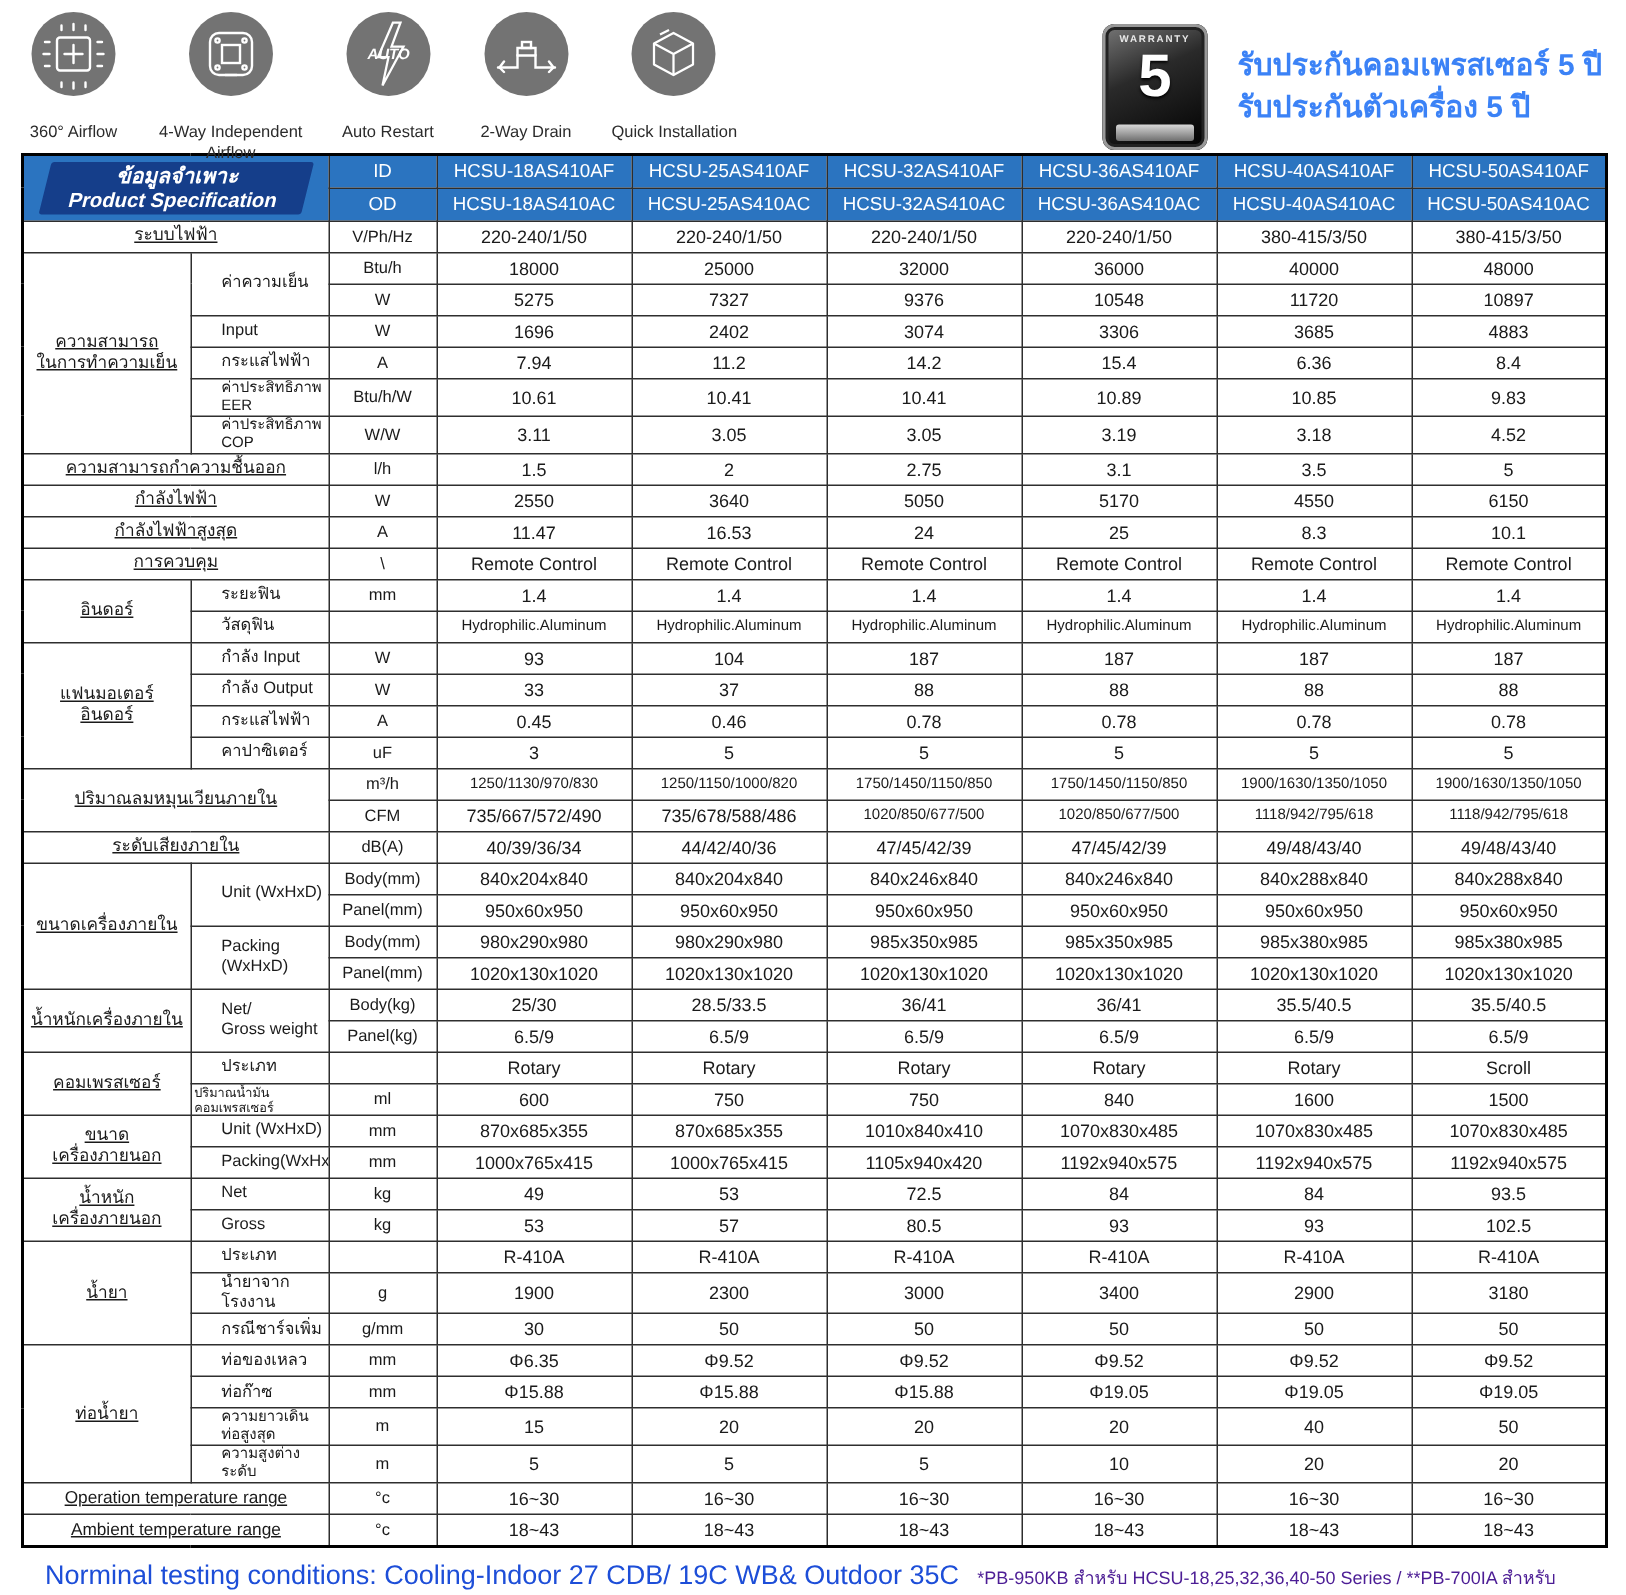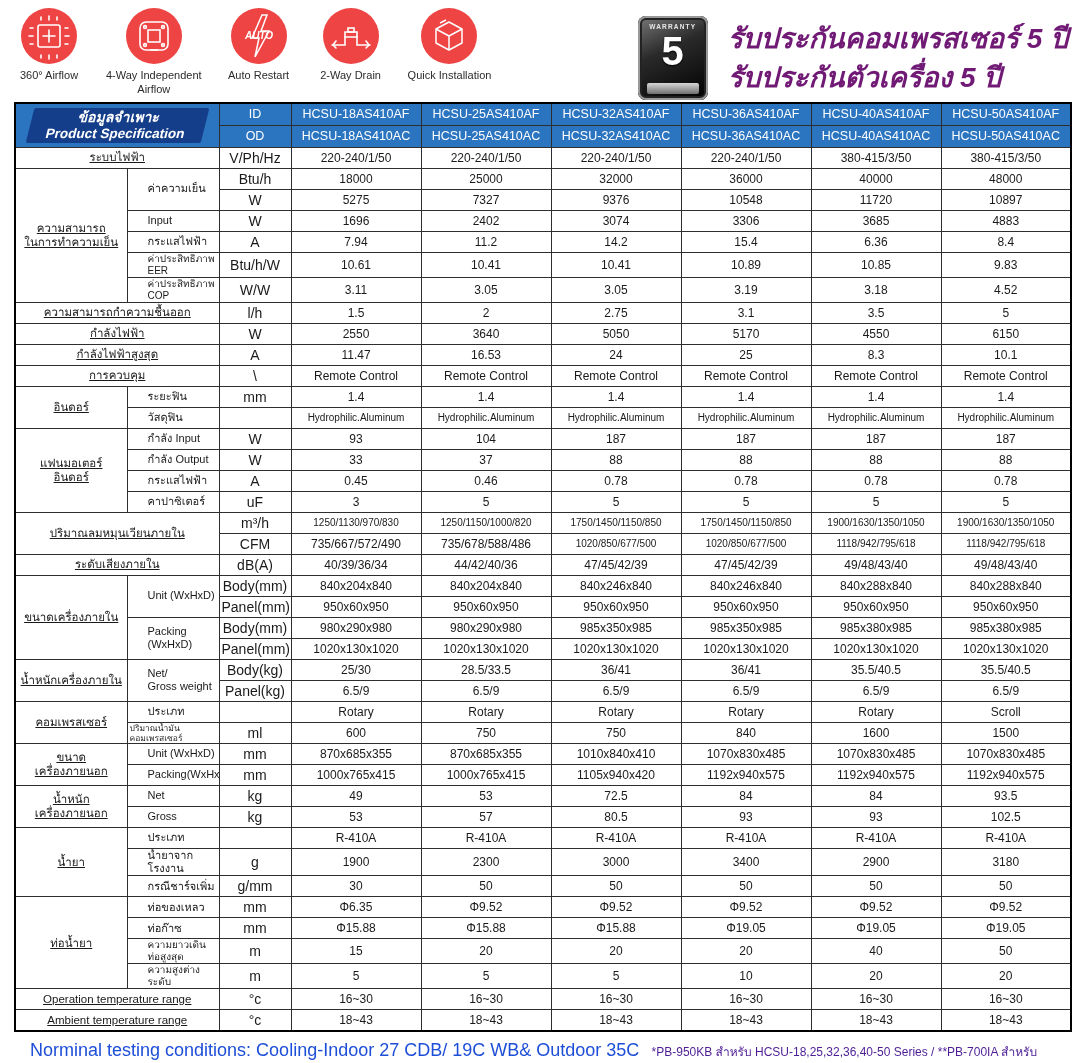--- a/index.html
+++ b/index.html
@@ -5,44 +5,44 @@
   html,body{margin:0;padding:0;}
   body{
     width:1084px;height:1063px;background:#ffffff;
     font-family:"Liberation Sans","DejaVu Sans",sans-serif;color:#1a1a1a;
     overflow:hidden;
   }
   
   .top-bar{display:flex;justify-content:space-between;align-items:flex-start;padding:8px 16px 0 14px;height:102px;box-sizing:border-box;}
   .features{display:flex;gap:22px;align-items:flex-start;}
   .feature{display:flex;flex-direction:column;align-items:center;min-width:70px;}
-  .circle{width:56px;height:56px;border-radius:50%;background:#ef4444;display:flex;align-items:center;justify-content:center;flex:none;}
+  .circle{width:56px;height:56px;border-radius:50%;background:#737373;display:flex;align-items:center;justify-content:center;flex:none;}
   .circle svg{display:block;}
-  .flabel{font-size:11px;margin-top:5px;text-align:center;white-space:pre-line;color:#2b2b2b;line-height:1.25;}
+  .flabel{font-size:11px;margin-top:18px;text-align:center;white-space:pre-line;color:#2b2b2b;line-height:1.25;}
   .warranty{display:flex;align-items:center;gap:20px;margin-top:8px;}
   .badge{width:70px;height:84px;border-radius:8px;background:linear-gradient(155deg,#7a7a7a 0%,#2a2a2a 40%,#000 100%);
     box-shadow:inset 0 0 0 2px #999, inset 0 0 0 4px #222;position:relative;color:#fff;text-align:center;flex:none;}
   .badge-top{font-size:6.5px;letter-spacing:1.2px;font-weight:bold;color:#e8e8e8;margin-top:7px;}
   .badge-num{font-size:40px;font-weight:bold;line-height:1.05;text-shadow:0 1px 2px #000;}
   .badge-bar{position:absolute;bottom:6px;left:9px;right:9px;height:11px;background:linear-gradient(#d8d8d8,#6f6f6f);border-radius:2px;}
-  .wtext{font-size:28px;font-weight:bold;color:#701a75;line-height:1.4;white-space:nowrap;font-style:italic;}
+  .wtext{font-size:20px;font-weight:bold;color:#3b82f6;line-height:1.4;white-space:nowrap;}
   
   table.spec{border-collapse:collapse;table-layout:fixed;width:1056px;margin:0 0 0 14px;border:2px solid #000;}
   .spec th,.spec td{border:1px solid #2e2e2e;padding:0 2px;text-align:center;overflow:hidden;box-sizing:border-box;}
   thead th{background:#2b74c0;color:#fff;font-weight:normal;border:2px solid #eef3fa;font-size:12.5px;height:22px;white-space:nowrap;}
   th.title-cell{padding:0;}
   .title-skew{background:#153e8a;transform:skewX(-14deg);margin:3px 14px;padding:1px 0 2px 0;border-radius:2px;}
   .title-skew .t1{font-size:14px;font-weight:bold;line-height:1.2;}
   .title-skew .t2{font-size:13.5px;font-weight:bold;line-height:1.15;}
   tbody td{height:21px;font-size:12px;background:#fff;}
   td.lab{font-size:11.5px;white-space:pre-line;line-height:1.25;text-decoration:underline;}
   td.sub{font-size:11px;text-align:left;padding-left:20px;white-space:pre-line;line-height:1.2;}
   td.sub.sm{font-size:8.5px;padding-left:2px;}
   td.sub.sm2{font-size:10px;}
-  td.unit{font-size:14px;}
+  td.unit{font-size:11px;}
   td.val{white-space:nowrap;}
   td.val.long{font-size:10px;}
   
   .footer{display:flex;justify-content:space-between;align-items:baseline;margin:8px 18px 0 30px;}
   .footer .left{font-size:18px;color:#1d4ed8;}
   .footer .right{font-size:12px;color:#4c1d95;}
 </style>
 </head>
 <body>
 

